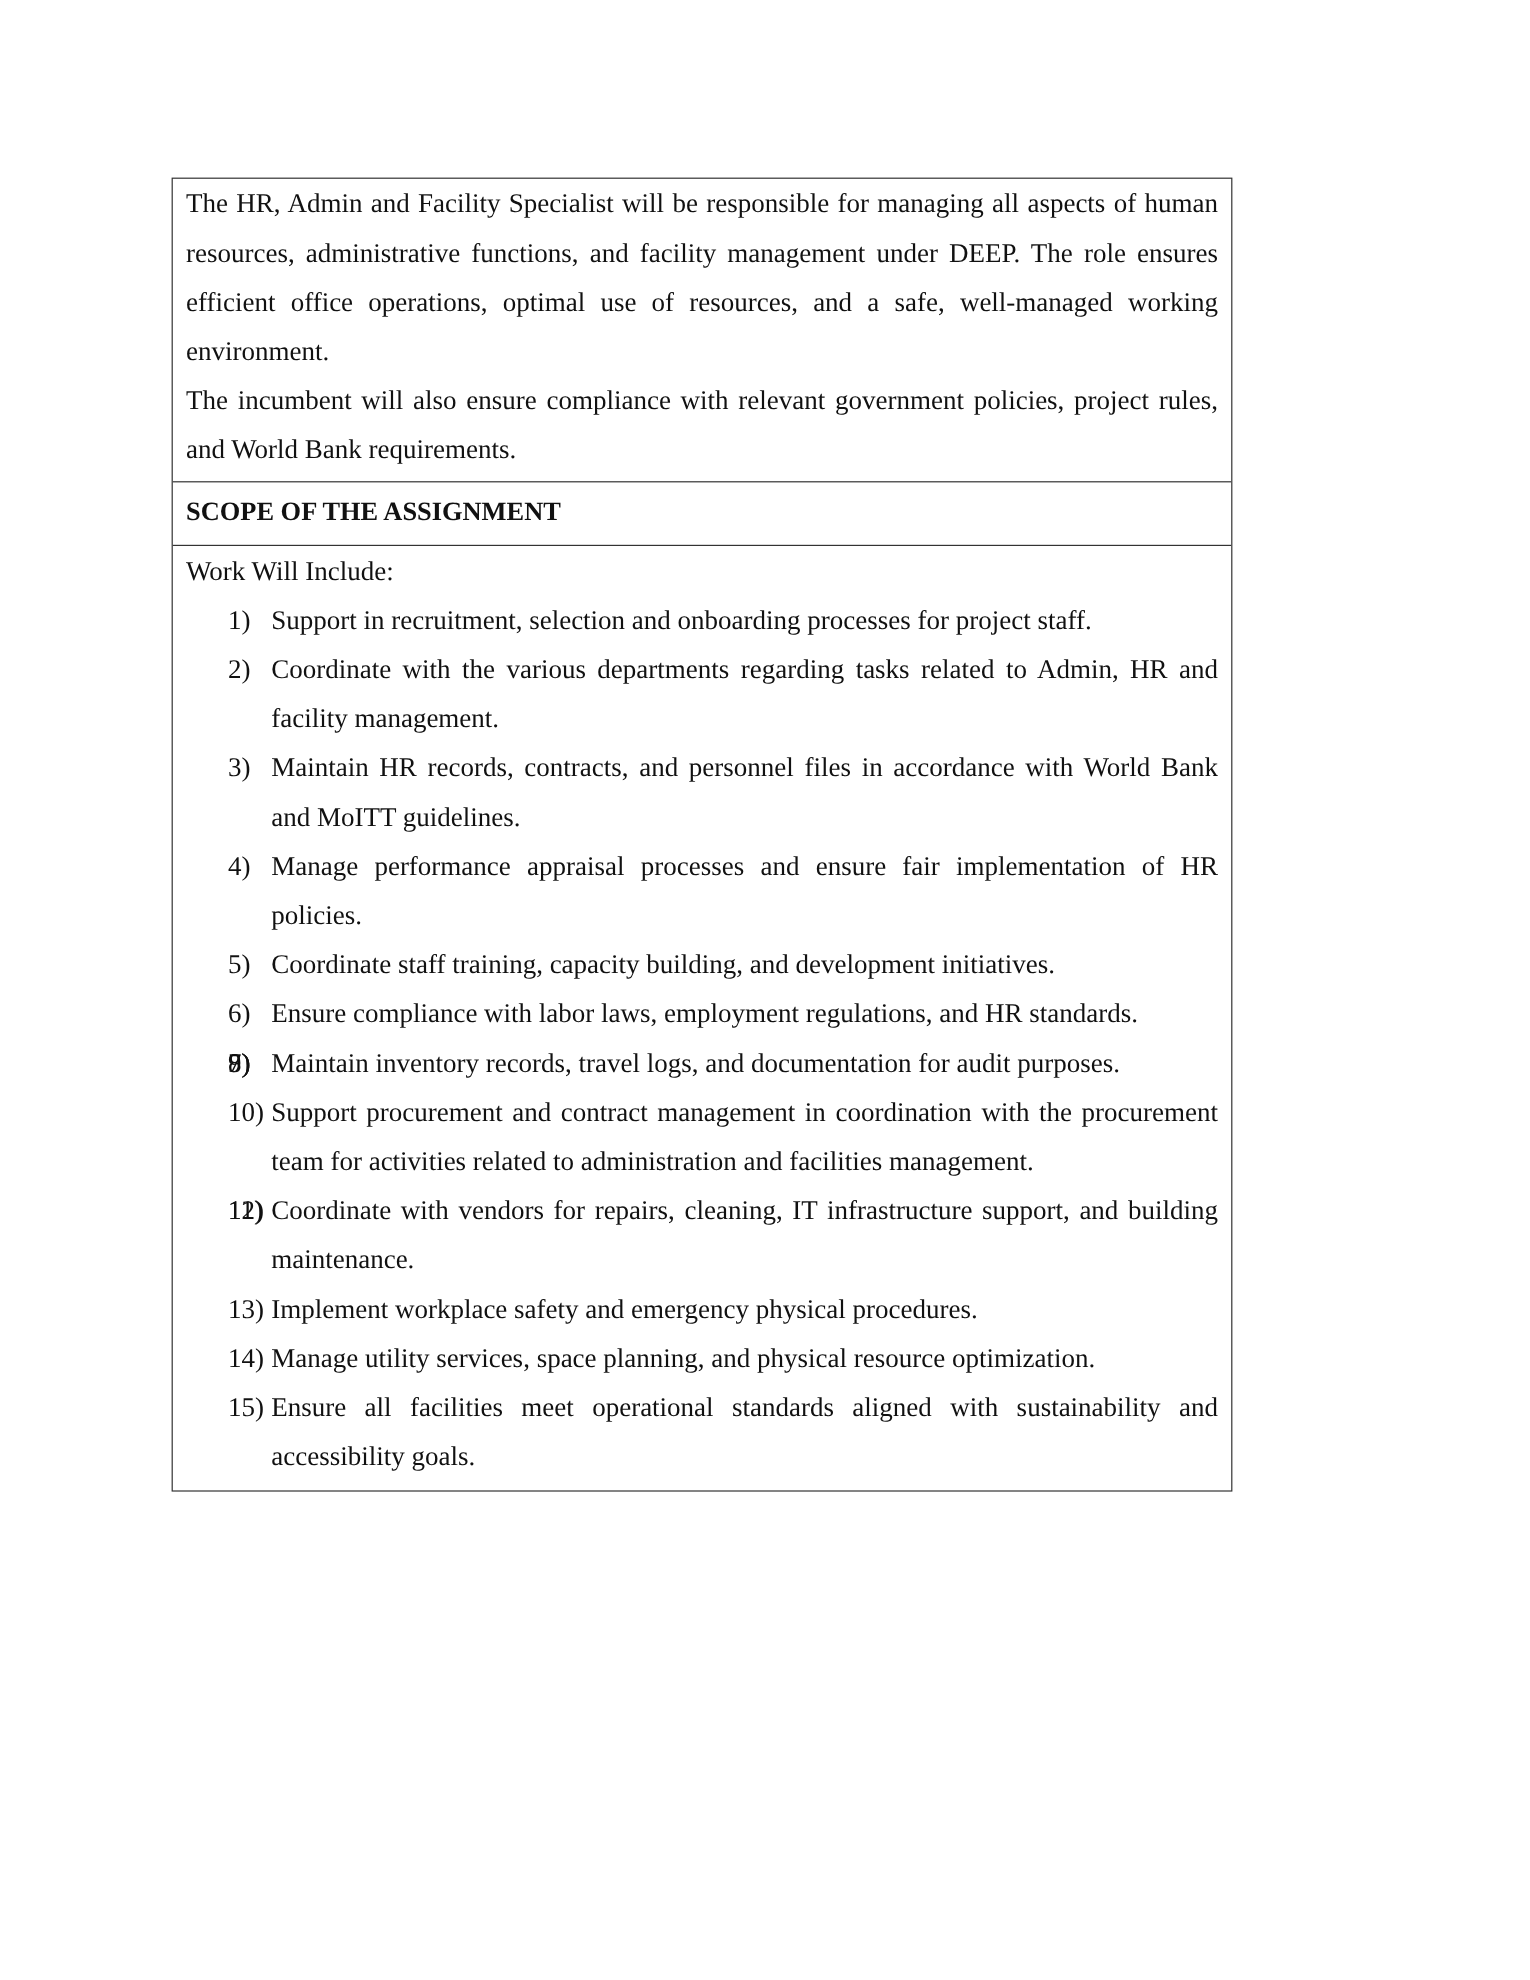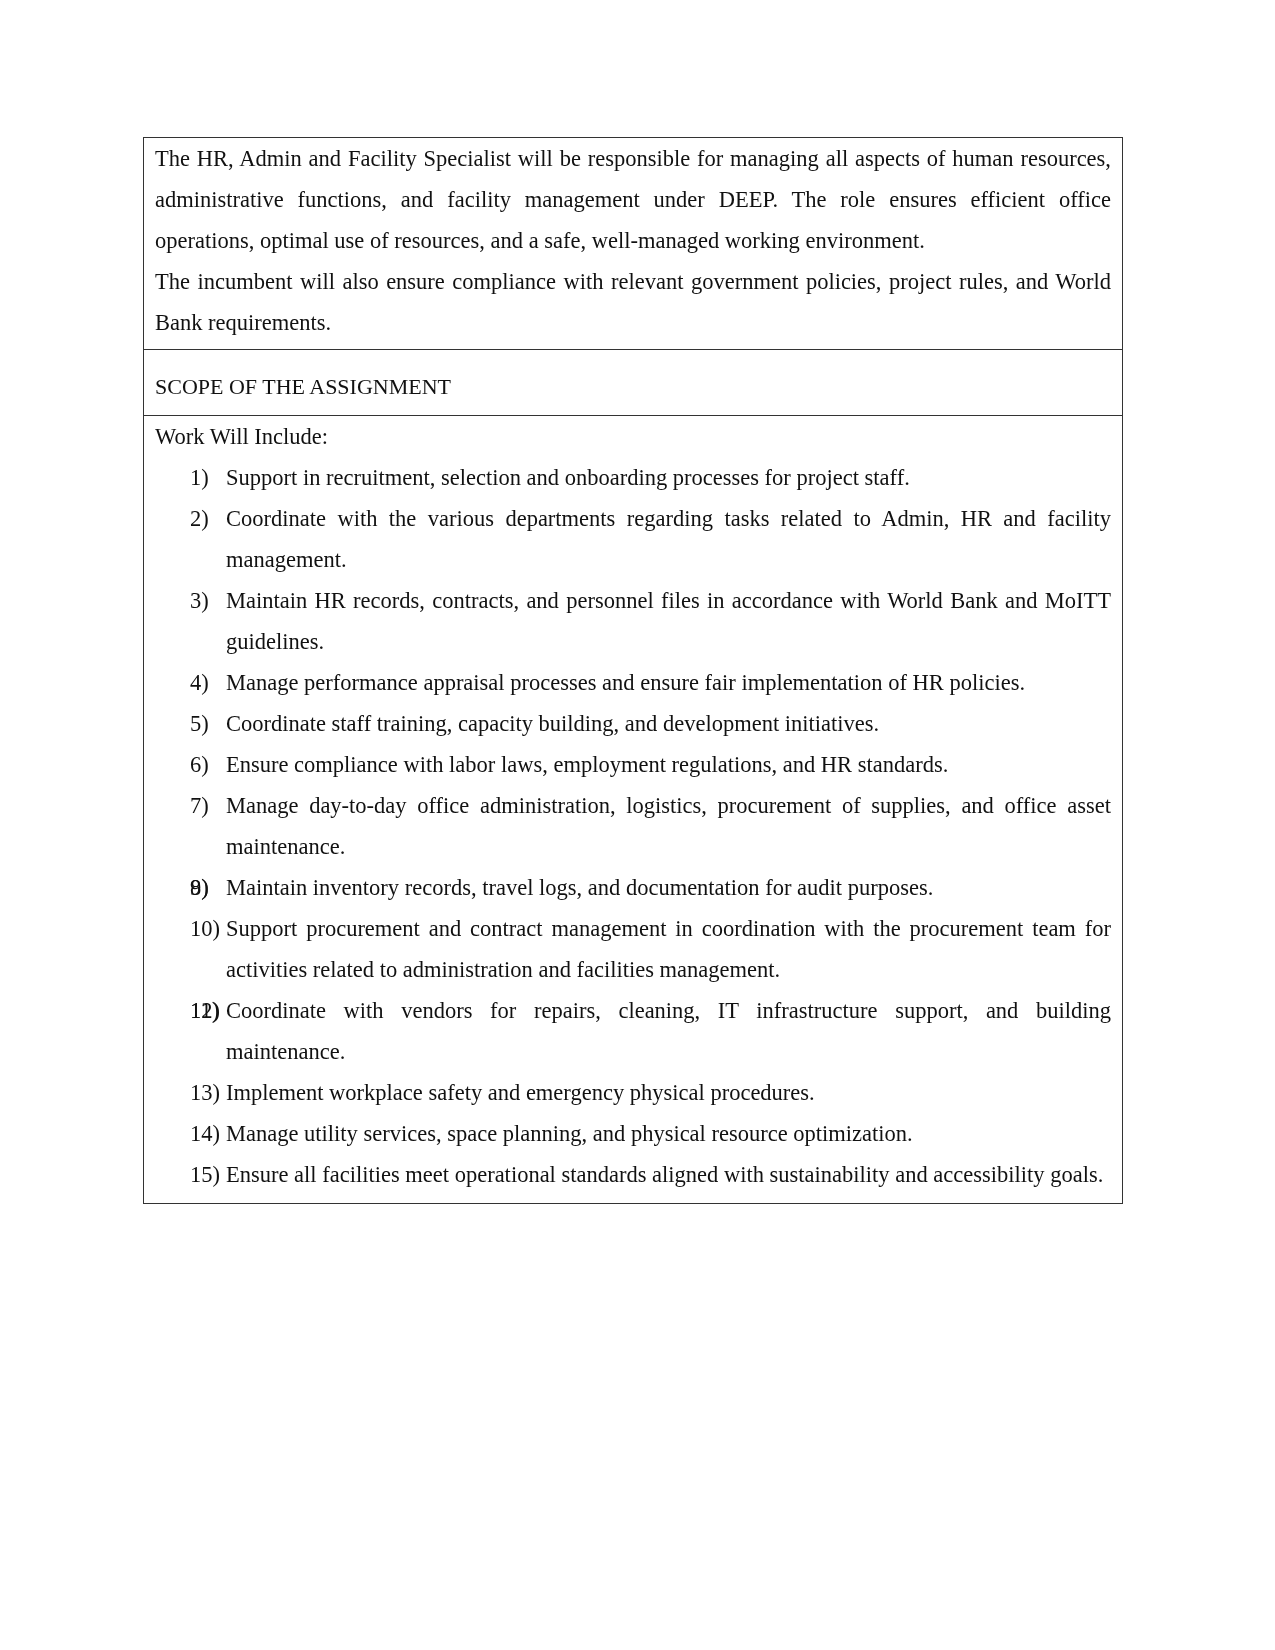--- a/index.html
+++ b/index.html
@@ -1,22 +1,22 @@
 <!DOCTYPE html>
 <html><head>
 <meta charset="utf-8">
 <style>
   html, body { margin: 0; padding: 0; background: #ffffff; }
   body { width: 1275px; height: 1650px; position: relative; font-family: "Liberation Serif", serif; color: #111; }
-  .tbl { position: absolute; left: 143px; top: 137px; width: 980px; border: 1.3px solid #333; box-sizing: border-box; }
+  .tbl { position: absolute; left: 143px; top: 148px; width: 884px; border: 1.3px solid #333; box-sizing: border-box; }
   .cell { border-top: 1.3px solid #333; padding: 0 11px; box-sizing: border-box; }
   .cell:first-child { border-top: none; }
   .intro { padding-top: 0px; padding-bottom: 6px; }
   .p { font-size: 22.5px; line-height: 41px; text-align: justify; margin: 0; }
-  .heading { font-weight: normal; font-size: 22px; line-height: 38px; padding-top: 18px; padding-bottom: 9px; }
+  .heading { font-weight: bold; font-size: 22px; line-height: 38px; padding-top: 5px; padding-bottom: 9px; }
   .work { padding-bottom: 8px; }
   ol.items { list-style: none; margin: 0; padding: 0; }
   ol.items li { position: relative; padding-left: 71px; font-size: 22.5px; line-height: 41px; text-align: justify; }
   ol.items li .num { position: absolute; left: 35px; top: 0; }
 </style>
 </head>
 <body>
 
 <div class="tbl">
   <div class="cell intro">
@@ -26,21 +26,21 @@
   <div class="cell heading">SCOPE OF THE ASSIGNMENT</div>
   <div class="cell work">
     <div class="p">Work Will Include:</div>
     <ol class="items">
       <li><span class="num">1)</span><span>Support in recruitment, selection and onboarding processes for project staff.</span></li>
       <li><span class="num">2)</span><span>Coordinate with the various departments regarding tasks related to Admin, HR and facility management.</span></li>
       <li><span class="num">3)</span><span>Maintain HR records, contracts, and personnel files in accordance with World Bank and MoITT guidelines.</span></li>
       <li><span class="num">4)</span><span>Manage performance appraisal processes and ensure fair implementation of HR policies.</span></li>
       <li><span class="num">5)</span><span>Coordinate staff training, capacity building, and development initiatives.</span></li>
       <li><span class="num">6)</span><span>Ensure compliance with labor laws, employment regulations, and HR standards.</span></li>
-      <li><span class="num">7)</span><span>Manage day-to-day office administration, logistics, procurement of supplies, and office asset maintenance.</span></li>
+      <li><span class="num">7)</span></li>
       <li><span class="num">8)</span></li>
       <li><span class="num">9)</span><span>Maintain inventory records, travel logs, and documentation for audit purposes.</span></li>
       <li><span class="num">10)</span><span>Support procurement and contract management in coordination with the procurement team for activities related to administration and facilities management.</span></li>
       <li><span class="num">11)</span></li>
       <li><span class="num">12)</span><span>Coordinate with vendors for repairs, cleaning, IT infrastructure support, and building maintenance.</span></li>
       <li><span class="num">13)</span><span>Implement workplace safety and emergency physical procedures.</span></li>
       <li><span class="num">14)</span><span>Manage utility services, space planning, and physical resource optimization.</span></li>
       <li><span class="num">15)</span><span>Ensure all facilities meet operational standards aligned with sustainability and accessibility goals.</span></li>
     </ol>
   </div>

